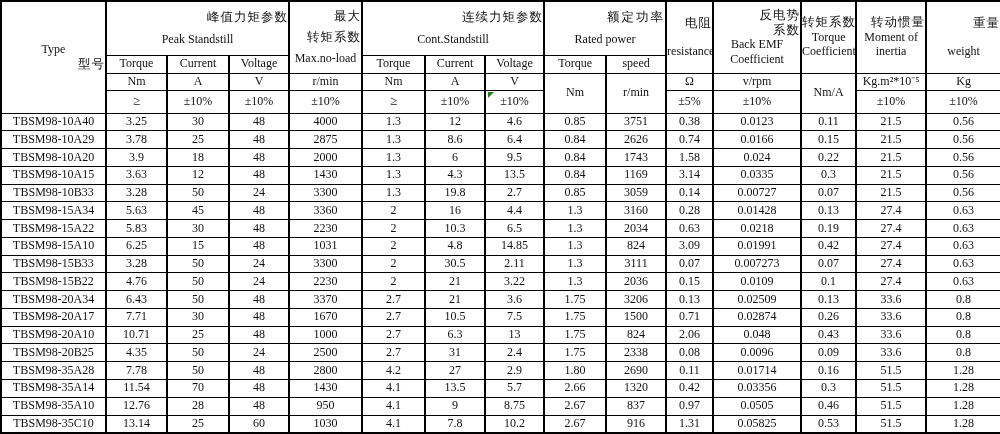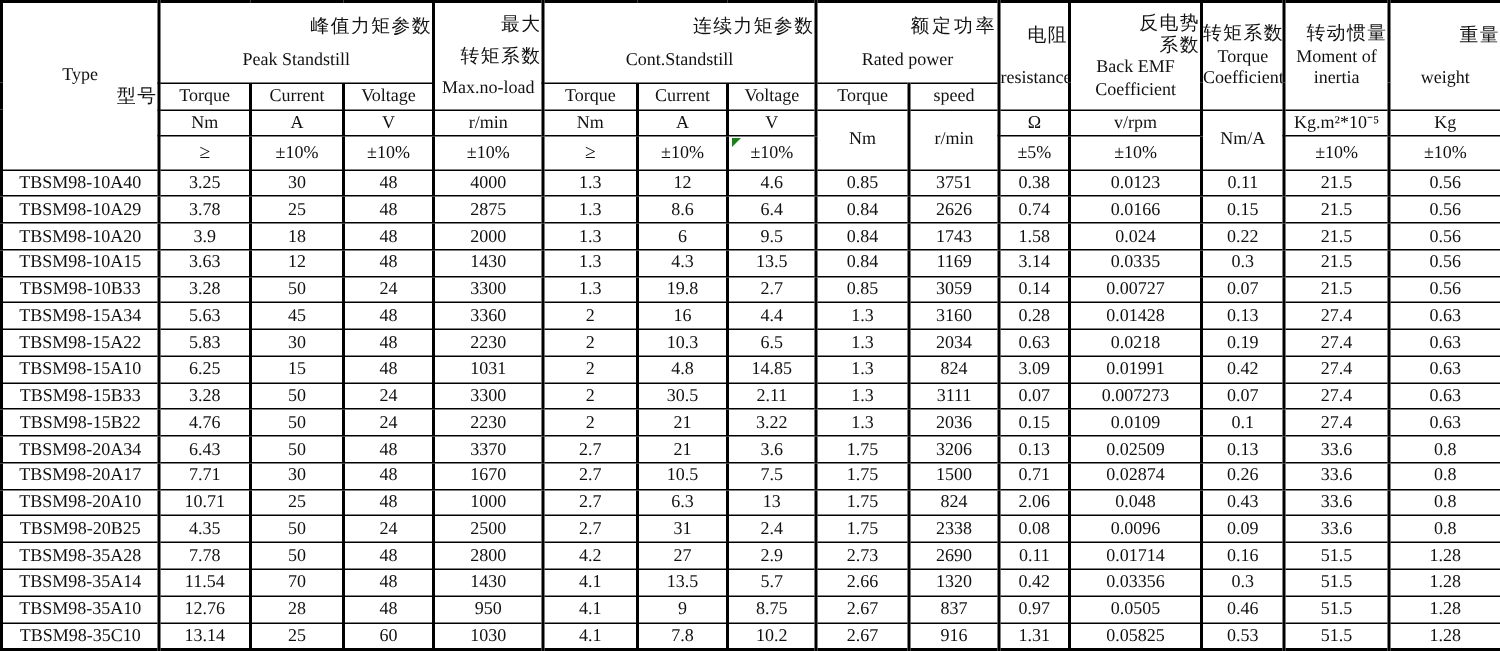--- a/index.html
+++ b/index.html
@@ -397,21 +397,21 @@
         </tr>
         <tr>
           <td>TBSM98-35A28</td>
           <td>7.78</td>
           <td>50</td>
           <td>48</td>
           <td>2800</td>
           <td>4.2</td>
           <td>27</td>
           <td>2.9</td>
-          <td>2.73</td>
+          <td>1.80</td>
           <td>2690</td>
           <td>0.11</td>
           <td>0.01714</td>
           <td>0.16</td>
           <td>51.5</td>
           <td>1.28</td>
         </tr>
         <tr>
           <td>TBSM98-35A14</td>
           <td>11.54</td>

